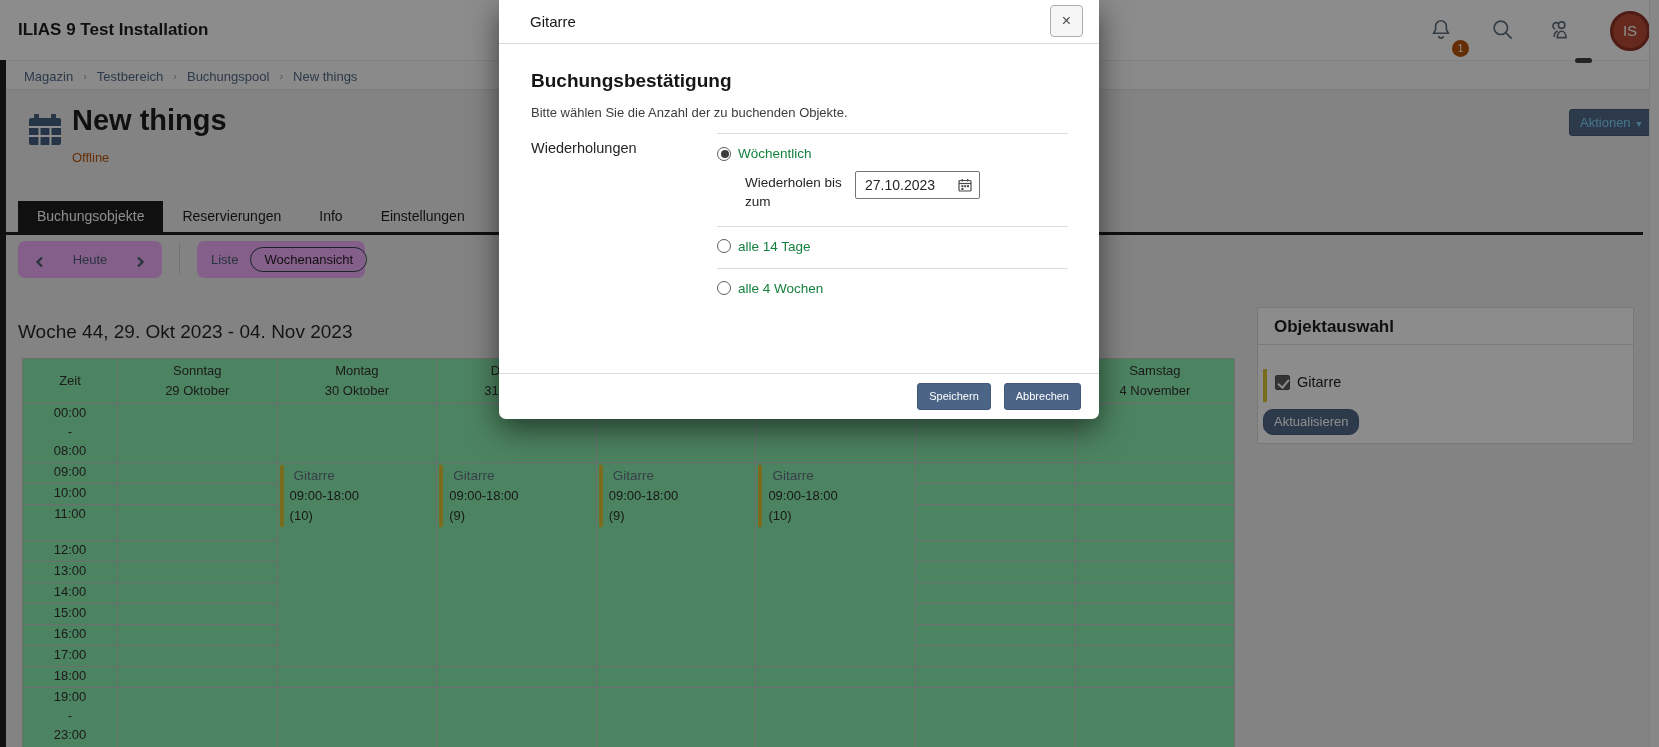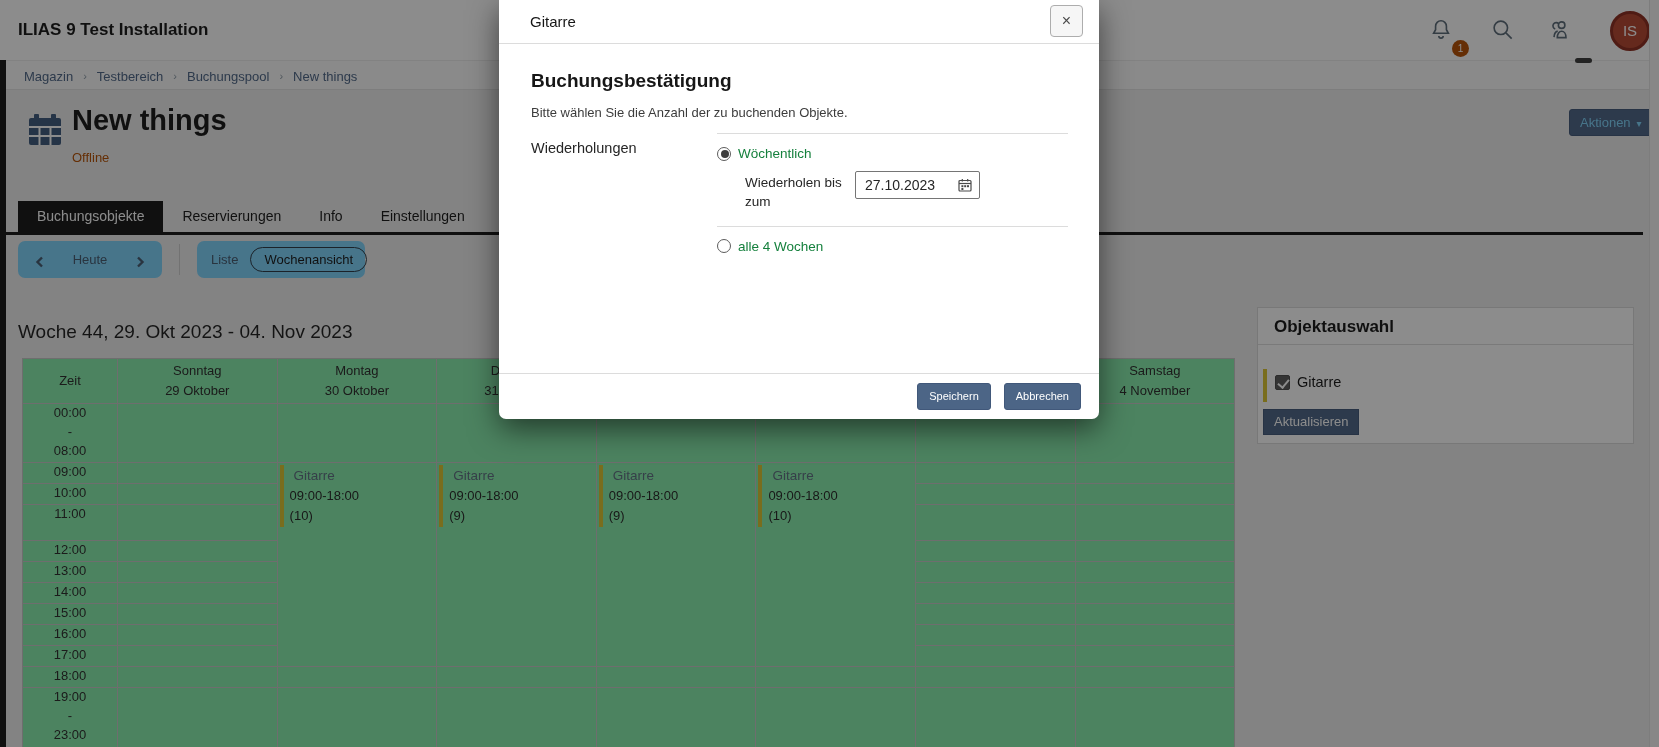--- a/index.html
+++ b/index.html
@@ -31,21 +31,21 @@
   .actions-btn { position:absolute; left:1569px; top:109px; height:27px; padding:0 10px; background:#4c6586; border:1px solid #41587a; border-radius:3px; color:#7dd3fc; font-size:13px; line-height:25px; cursor:pointer; }
   .actions-btn .caret { font-size:10px; margin-left:6px; }
 
   
   .tabs { position:absolute; left:18px; top:201px; height:31px; display:flex;text-align:right; }
   .tab { height:31px; line-height:31px; padding:0 19px; font-size:14px; color:#161616; cursor:pointer; }
   .tab.active { background:#161616; color:#fff; }
   .tabline { position:absolute; left:6px; top:232px; width:1637px; height:3px; background:#161616; }
 
   
-  .pill { position:absolute; top:241px; height:37px; background:#7dd3fc; border-radius:7px; display:flex; align-items:center; }
+  .pill { position:absolute; top:241px; height:37px; background:#f0abfc; border-radius:7px; display:flex; align-items:center; }
   .pill1 { left:18px; width:144px; justify-content:space-between; padding:0 16px; }
   .pill2 { left:197px; width:168px; padding:0 14px; gap:12px; }
   .tooldiv { position:absolute; left:179px; top:244px; width:1px; height:31px; background:#cfcfcf; }
   .navchev { width:12px; height:12px; cursor:pointer; }
   .navchev svg { width:12px; height:12px; stroke:#44596e; stroke-width:2.4; fill:none; }
   .today { font-size:13px; color:#44596e; cursor:pointer; }
   .viewopt { font-size:13px; color:#44596e; cursor:pointer; }
   .viewopt.chip { border:1px solid #2a3844; border-radius:16px; padding:4px 13px; color:#161616; }
 
   .weektitle { position:absolute; left:18px; top:321px; font-size:19px; color:#1d1d1d; }
@@ -60,21 +60,21 @@
   .ev-time, .ev-count { color:#262626; font-size:13px; }
 
   
   .panel { position:absolute; left:1257px; top:307px; width:377px; height:137px; background:#fff; border:1px solid #d9d9d9; }
   .panel-h { height:37px; line-height:37px; padding:0 16px; font-size:17px; font-weight:bold; border-bottom:1px solid #ddd; }
   .panel-bar { position:absolute; left:5px; top:61px; width:4px; height:33px; background:#dcc52f; }
   .cbrow { position:absolute; left:17px; top:66px; display:flex; align-items:center; gap:7px; cursor:pointer; }
   .cb { width:15px; height:15px; background:#5a5a5a; border:1px solid #4a4a4a; border-radius:2px; position:relative; }
   .cb::after { content:""; position:absolute; left:4px; top:1px; width:5px; height:9px; border:solid #fff; border-width:0 2px 2px 0; transform:rotate(40deg); }
   .cbrow .lab { font-size:14.5px; color:#161616; }
-  .panel-btn { position:absolute; left:5px; top:101px; height:26px; padding:0 10px; background:#4c6586; border:1px solid #41587a; border-radius:0; color:#fff; font-size:13px; line-height:24px; cursor:pointer; }
+  .panel-btn { position:absolute; left:5px; top:101px; height:26px; padding:0 10px; background:#4c6586; border:1px solid #41587a; border-radius:10px; color:#fff; font-size:13px; line-height:24px; cursor:pointer; }
 
   
   .overlay { position:absolute; inset:0; background:rgba(10,10,10,0.47); z-index:50; }
   .modal { position:absolute; left:499px; top:0; width:600px; height:419px; background:#fff; z-index:60; border-radius:0 0 7px 7px; box-shadow:0 10px 30px rgba(0,0,0,0.55); }
   .modal-h { height:44px; border-bottom:1px solid #dcdcdc; position:relative; }
   .modal-title { position:absolute; left:31px; top:0; line-height:44px; font-size:15px; color:#161616; }
   .modal-close { position:absolute; right:16px; top:5px; width:33px; height:32px; border:1px solid #adadad; border-radius:4px; background:#f6f6f6; color:#4a4a4a; font-size:16px; line-height:30px; text-align:center; cursor:pointer; }
   .modal-b { padding:14px 31px 0 32px; }
   .m-heading { font-size:19px; font-weight:bold; color:#161616;margin-top:12px; }
   .m-desc { margin-top:13px; font-size:13px; color:#3c3c3c; }
@@ -355,20 +355,26 @@
           <rect x="6.2" y="7.2" width="2" height="2" fill="#4a4a4a"></rect>
           <rect x="9" y="7.2" width="2" height="2" fill="#4a4a4a"></rect>
           <rect x="3.4" y="10" width="2" height="2" fill="#4a4a4a"></rect>
         </svg>
       </div>
             </div>
           </div>
           <div class="opt-row">
             <label class="radio-line">
       <span class="radio"></span>
+      <span class="radio-lab">alle 14 Tage</span>
+            </label>
+          </div>
+          <div class="opt-row">
+            <label class="radio-line">
+      <span class="radio"></span>
       <span class="radio-lab">alle 4 Wochen</span>
             </label>
           </div>
         </div>
     </div>
   </div>
   <div class="modal-f">
     <div class="m-btn">Speichern</div>
     <div class="m-btn">Abbrechen</div>
   </div>

